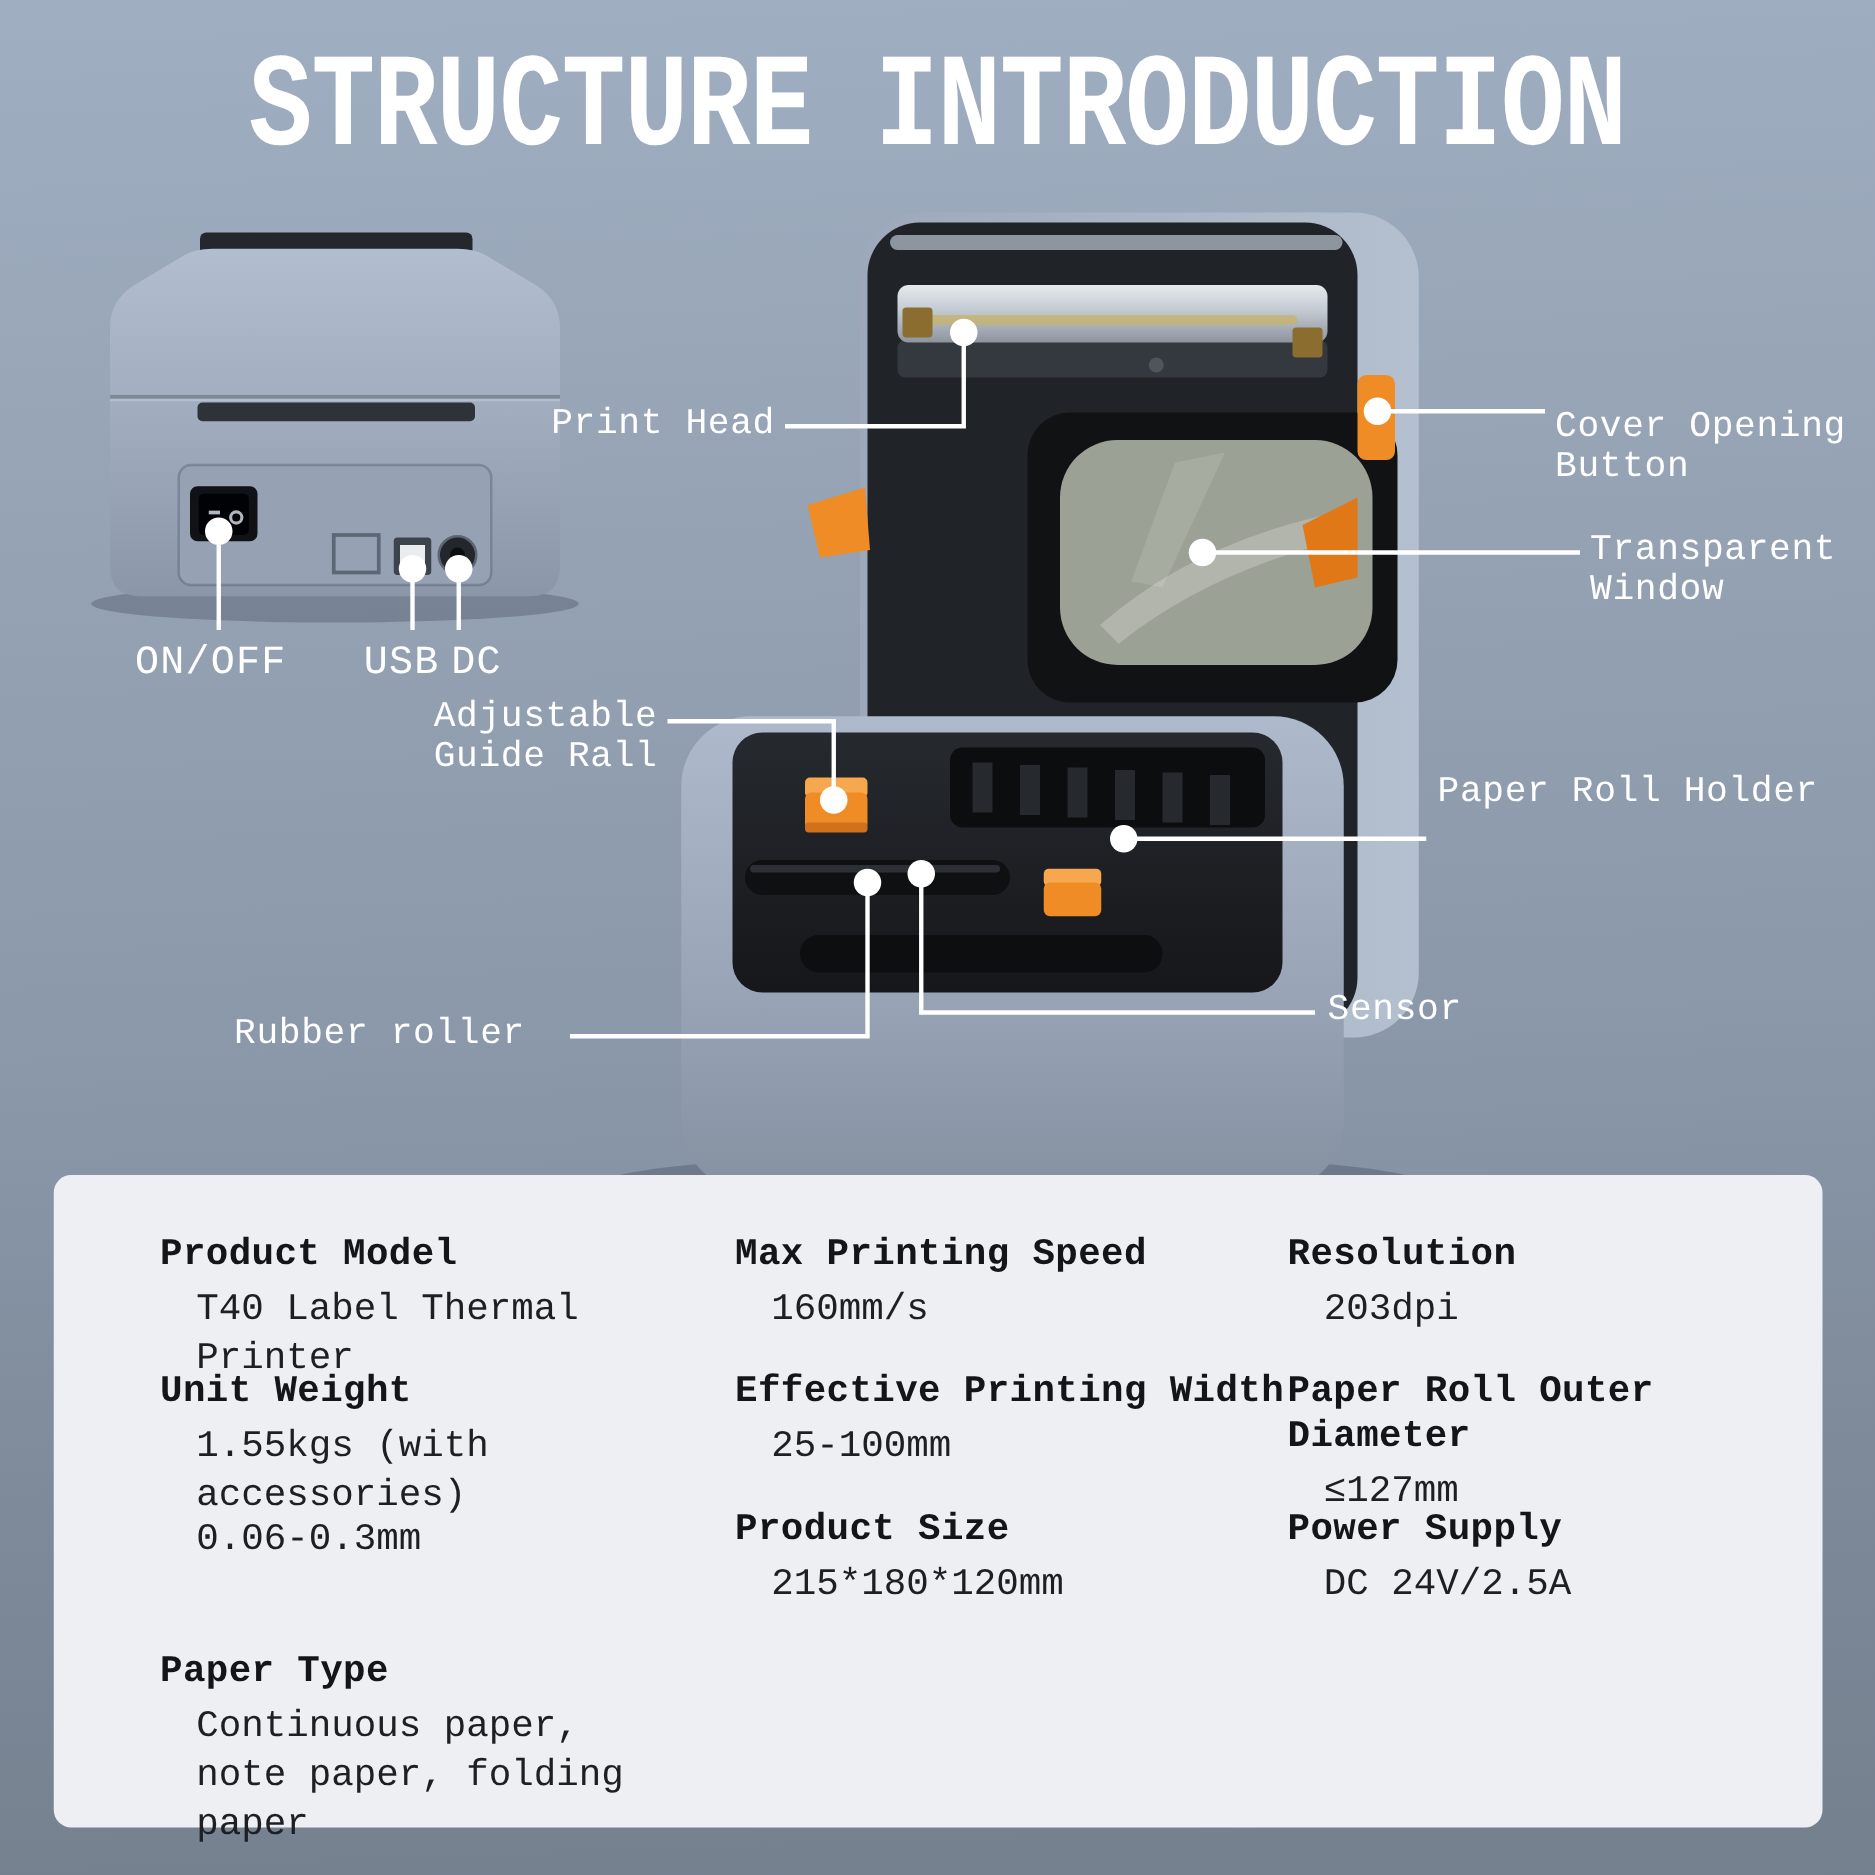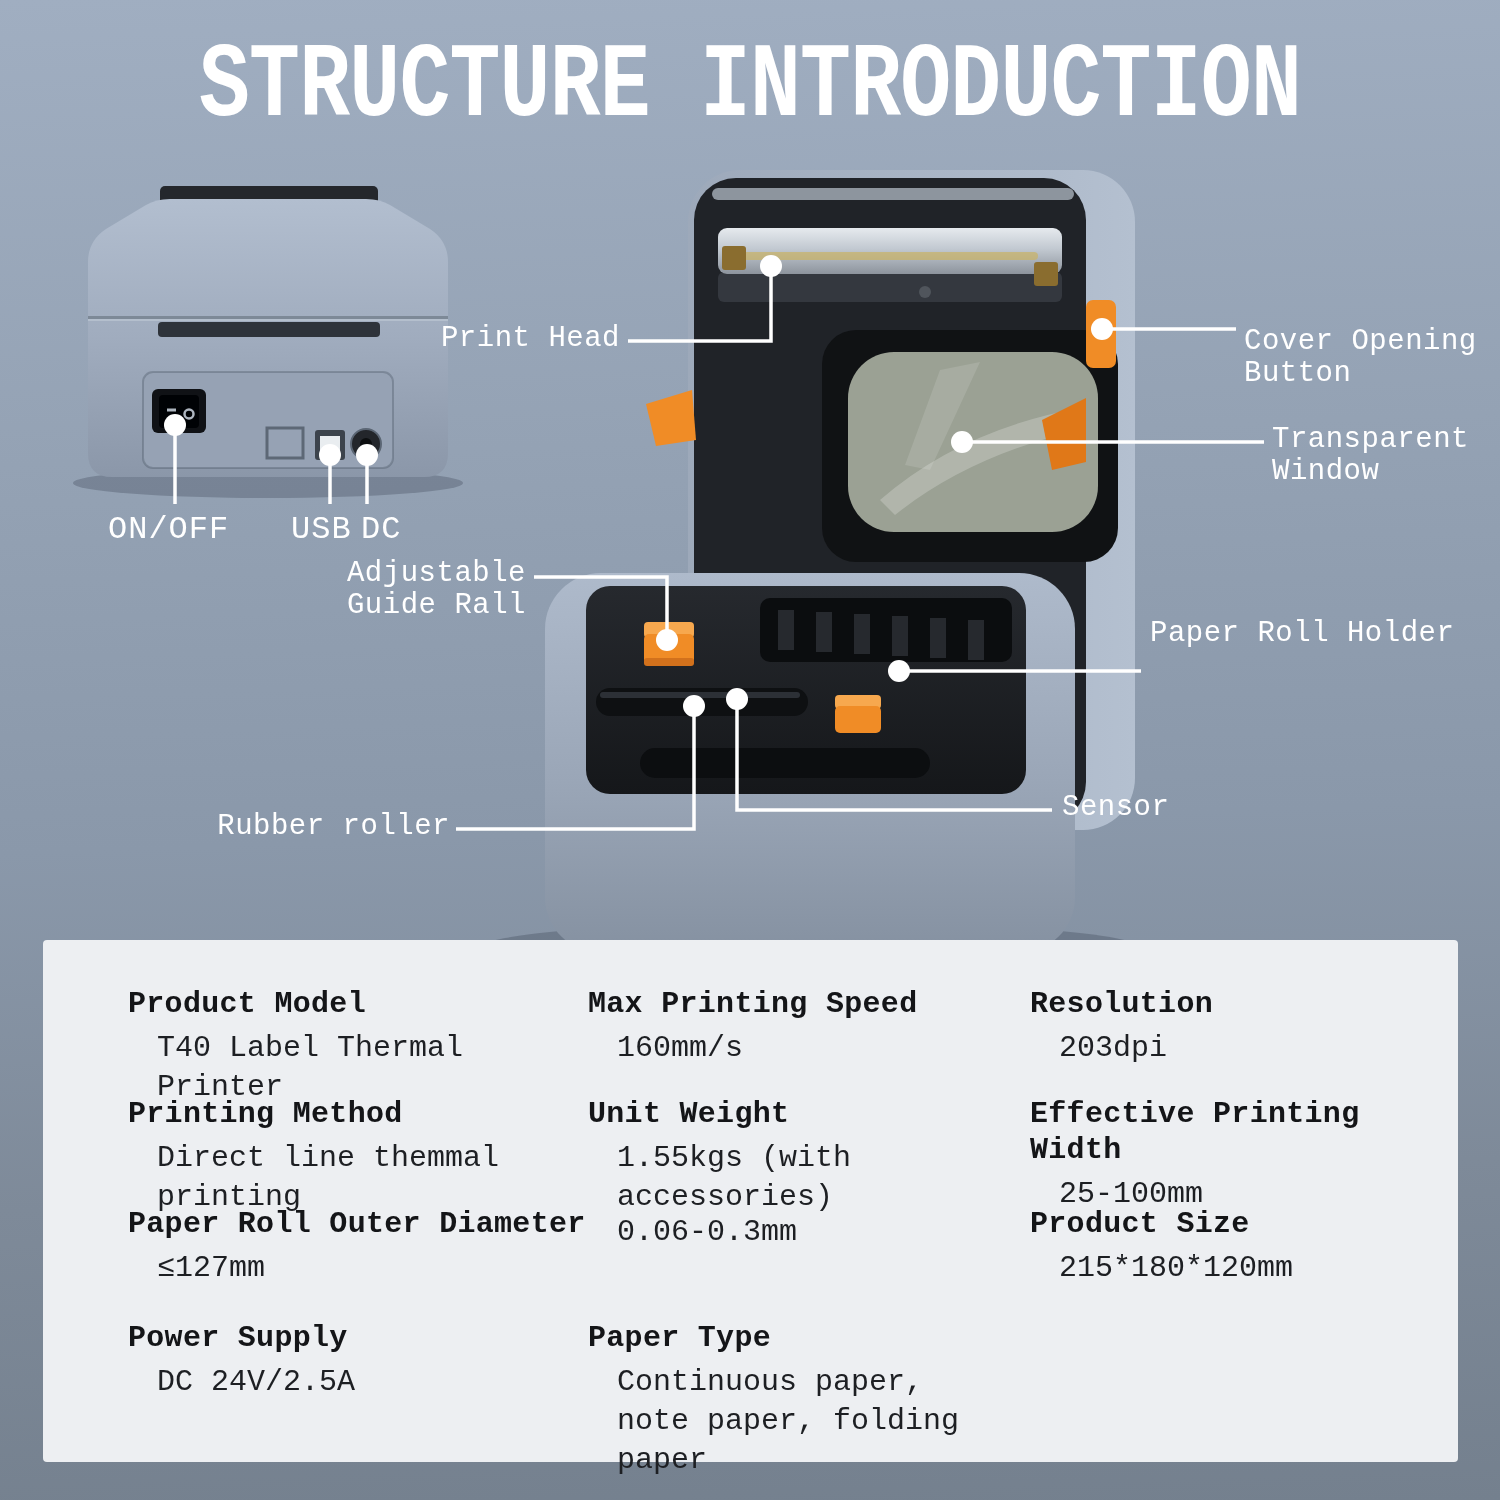--- a/index.html
+++ b/index.html
@@ -15,21 +15,21 @@
   }
   svg.scene{position:absolute;left:0;top:0;}
   .co{
     position:absolute;color:#ffffff;font-size:29px;line-height:1.12;
     letter-spacing:.5px;white-space:nowrap;font-weight:400;
   }
   .co.right{text-align:right;}
   .co.port{font-size:32px;letter-spacing:1px;}
   .panel{
     position:absolute;left:43px;top:940px;width:1415px;height:522px;
-    background:#edeff2;border-radius:4px;
+    background:#edeff2;border-radius:14px;
   }
   .grid{
     position:absolute;left:85px;top:46px;right:30px;bottom:20px;
     display:grid;grid-template-columns:460px 442px 1fr;
     grid-template-rows:110px 110px 114px auto;
   }
   .spec-label{font-weight:700;font-size:30px;line-height:1.2;color:#141518;letter-spacing:.3px;}
   .spec-value{font-weight:400;font-size:30px;line-height:1.3;color:#1d1f23;margin-top:7px;white-space:pre-line;margin-left:29px;}
 </style>
 </head>
@@ -181,45 +181,41 @@
 
   <div class="co right" style="right:974px;top:558px;">
     <div>Adjustable</div>
     <div>Guide Rall</div>
   </div>
 
   <div class="co" style="left:1150px;top:618px;">Paper Roll Holder</div>
 
   <div class="co" style="left:1062px;top:792px;">Sensor</div>
 
-  <div class="co right" style="right:1050px;top:811px;">Rubber roller</div>
+  <div class="co right" style="right:1080px;top:811px;">Rubber roller</div>
 
   <div class="co port" style="left:108px;top:512px;">ON/OFF</div>
   <div class="co port" style="left:291px;top:512px;">USB</div>
   <div class="co port" style="left:361px;top:512px;">DC</div>
 
   <div class="panel">
     <div class="grid">
       <div class="spec">
         <div class="spec-label">Product Model</div>
         <div class="spec-value">T40 Label Thermal Printer</div>
       </div>
       <div class="spec">
         <div class="spec-label">Max Printing Speed</div>
         <div class="spec-value">160mm/s</div>
       </div>
       <div class="spec">
         <div class="spec-label">Resolution</div>
         <div class="spec-value">203dpi</div>
       </div>
       <div class="spec">
-        <div class="spec-label">Printing Method</div>
-        <div class="spec-value">Direct line themmal printing</div>
-      </div>
-      <div class="spec">
         <div class="spec-label">Unit Weight</div>
         <div class="spec-value">1.55kgs (with accessories)</div>
       </div>
       <div class="spec">
         <div class="spec-label">Effective Printing Width</div>
         <div class="spec-value">25-100mm</div>
       </div>
       <div class="spec">
         <div class="spec-label">Paper Roll Outer Diameter</div>
         <div class="spec-value">≤127mm</div>

